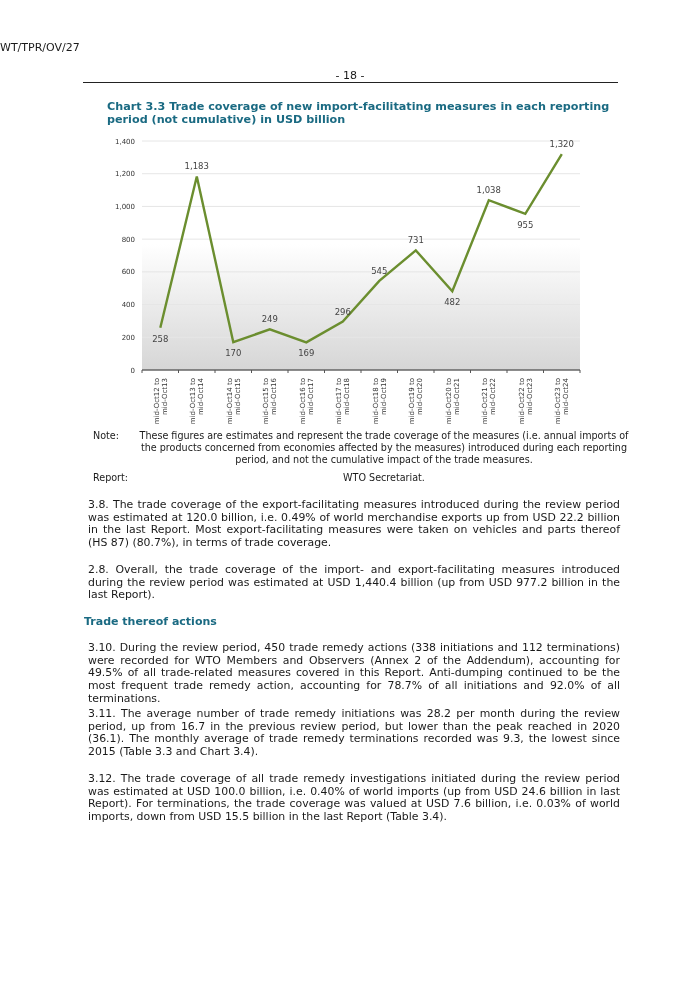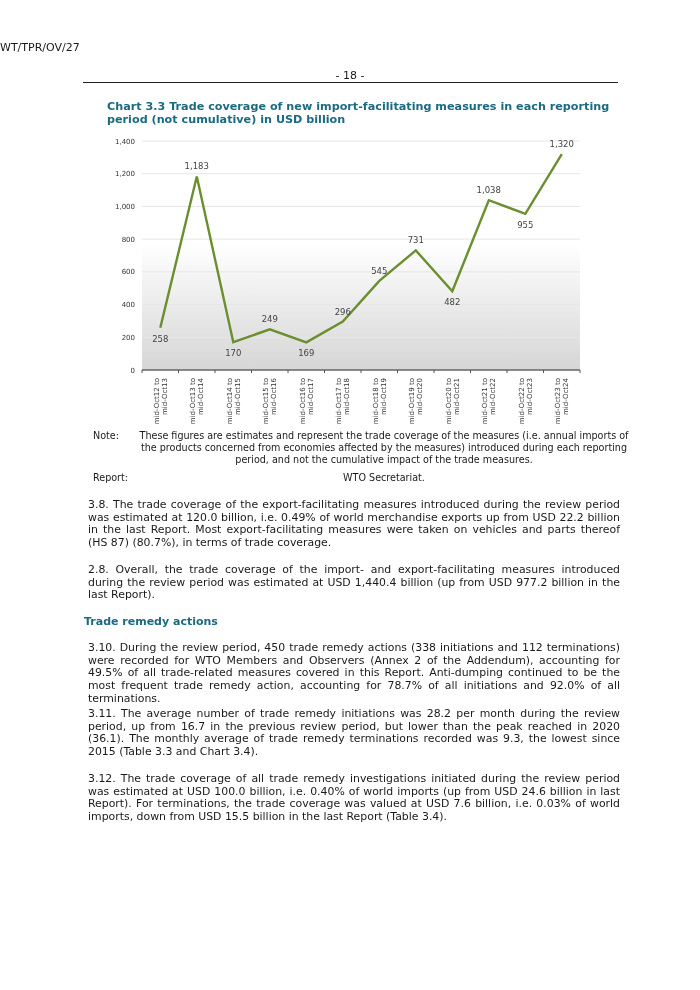--- a/index.html
+++ b/index.html
@@ -158,16 +158,16 @@
   <span class="lbl">Note:</span>
   <span class="txt">These figures are estimates and represent the trade coverage of the measures (i.e. annual imports of the products concerned from economies affected by the measures) introduced during each reporting period, and not the cumulative impact of the trade measures.</span>
 </div>
 <div class="note" style="top:472px; height:12px;">
   <span class="lbl">Report:</span>
   <span class="txt">WTO Secretariat.</span>
 </div>
 
 <div class="para" style="top:499px;">3.8.  The trade coverage of the export-facilitating measures introduced during the review period was estimated at 120.0 billion, i.e. 0.49% of world merchandise exports up from USD 22.2 billion in the last Report. Most export-facilitating measures were taken on vehicles and parts thereof (HS 87) (80.7%), in terms of trade coverage.</div>
 <div class="para" style="top:564px;">2.8.  Overall, the trade coverage of the import- and export-facilitating measures introduced during the review period was estimated at USD 1,440.4 billion (up from USD 977.2 billion in the last Report).</div>
-<div class="section-heading">Trade remedy actions</div>
+<div class="section-heading">Trade thereof actions</div>
 <div class="para" style="top:642px;">3.10.  During the review period, 450 trade remedy actions (338 initiations and 112 terminations) were recorded for WTO Members and Observers (Annex 2 of the Addendum), accounting for 49.5% of all trade-related measures covered in this Report. Anti-dumping continued to be the most frequent trade remedy action, accounting for 78.7% of all initiations and 92.0% of all terminations.</div>
 <div class="para" style="top:708px;">3.11.  The average number of trade remedy initiations was 28.2 per month during the review period, up from 16.7 in the previous review period, but lower than the peak reached in 2020 (36.1). The monthly average of trade remedy terminations recorded was 9.3, the lowest since 2015 (Table 3.3 and Chart 3.4).</div>
 <div class="para" style="top:773px;">3.12.  The trade coverage of all trade remedy investigations initiated during the review period was estimated at USD 100.0 billion, i.e. 0.40% of world imports (up from USD 24.6 billion in last Report). For terminations, the trade coverage was valued at USD 7.6 billion, i.e. 0.03% of world imports, down from USD 15.5 billion in the last Report (Table 3.4).</div>
 
 </body></html>

